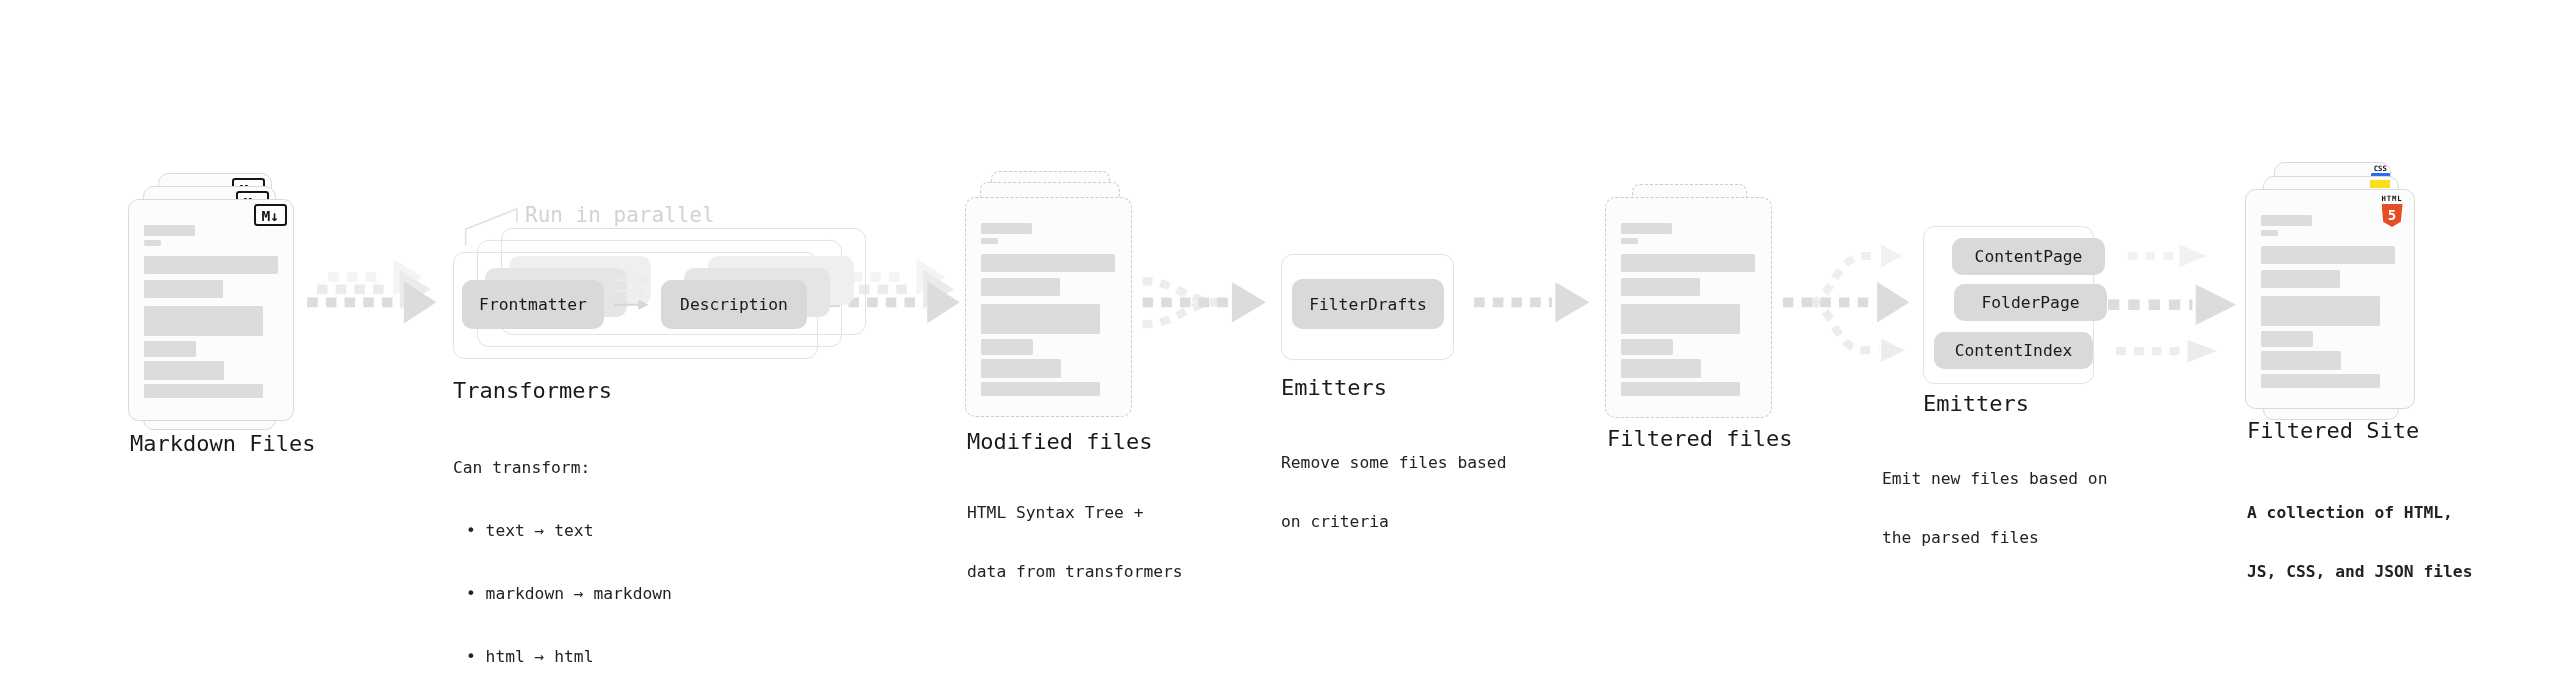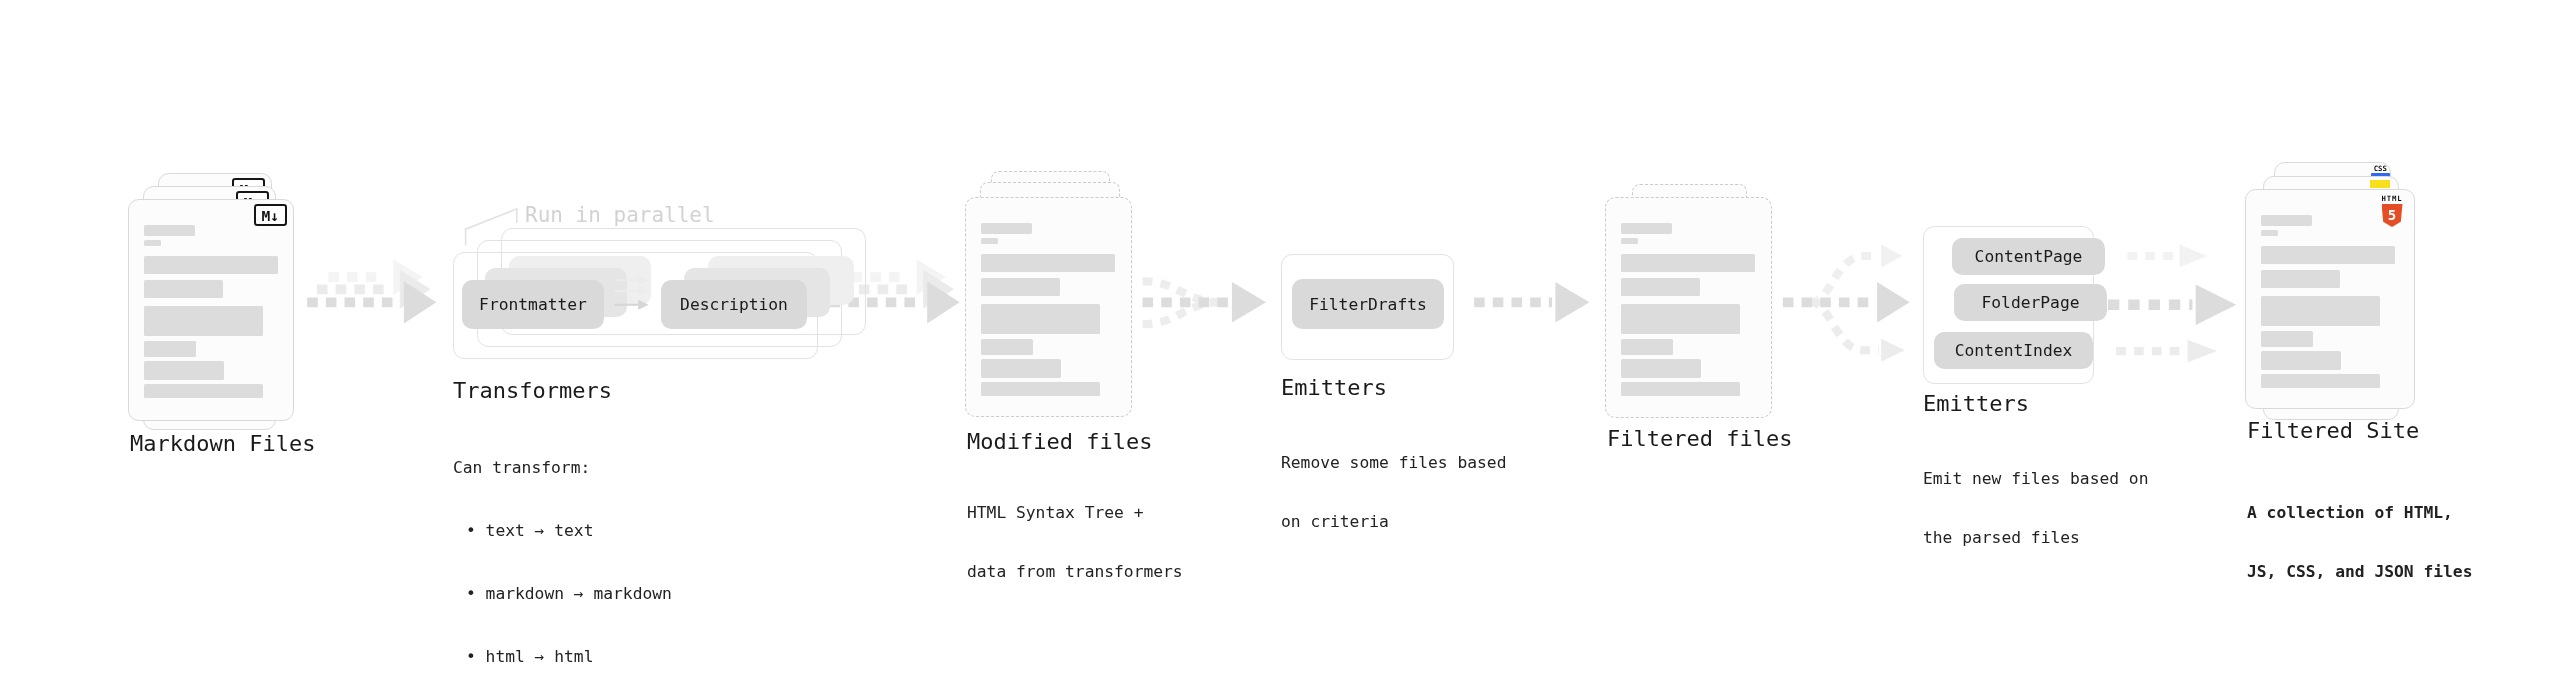--- a/index.html
+++ b/index.html
@@ -236,21 +236,21 @@
     </div>
     <div class="label" style="left:1607px;top:427px;">Filtered files</div>
   </div>
 
   <div class="node">
     <div class="panel panel--solid" style="left:1923px;top:226px;width:171px;height:158px;"></div>
     <div class="chip" style="left:1934px;top:238px;width:153px;height:37px;margin-left:18px;">ContentPage</div>
     <div class="chip" style="left:1934px;top:284px;width:153px;height:37px;margin-left:20px;">FolderPage</div>
     <div class="chip" style="left:1934px;top:332px;width:159px;height:37px;">ContentIndex</div>
     <div class="label" style="left:1923px;top:392px;">Emitters</div>
-    <div class="desc" style="left:1923px;top:430px;">
+    <div class="desc" style="left:1882px;top:430px;">
       <div>Emit new files based on</div>
       <div>the parsed files</div>
     </div>
   </div>
 
   <div class="node">
     <div class="doc" style="left:2274px;top:162px;width:117px;height:244px;">
       <div class="css-badge">
         <div class="css-txt">CSS</div>
         <div class="css-bar"></div>

